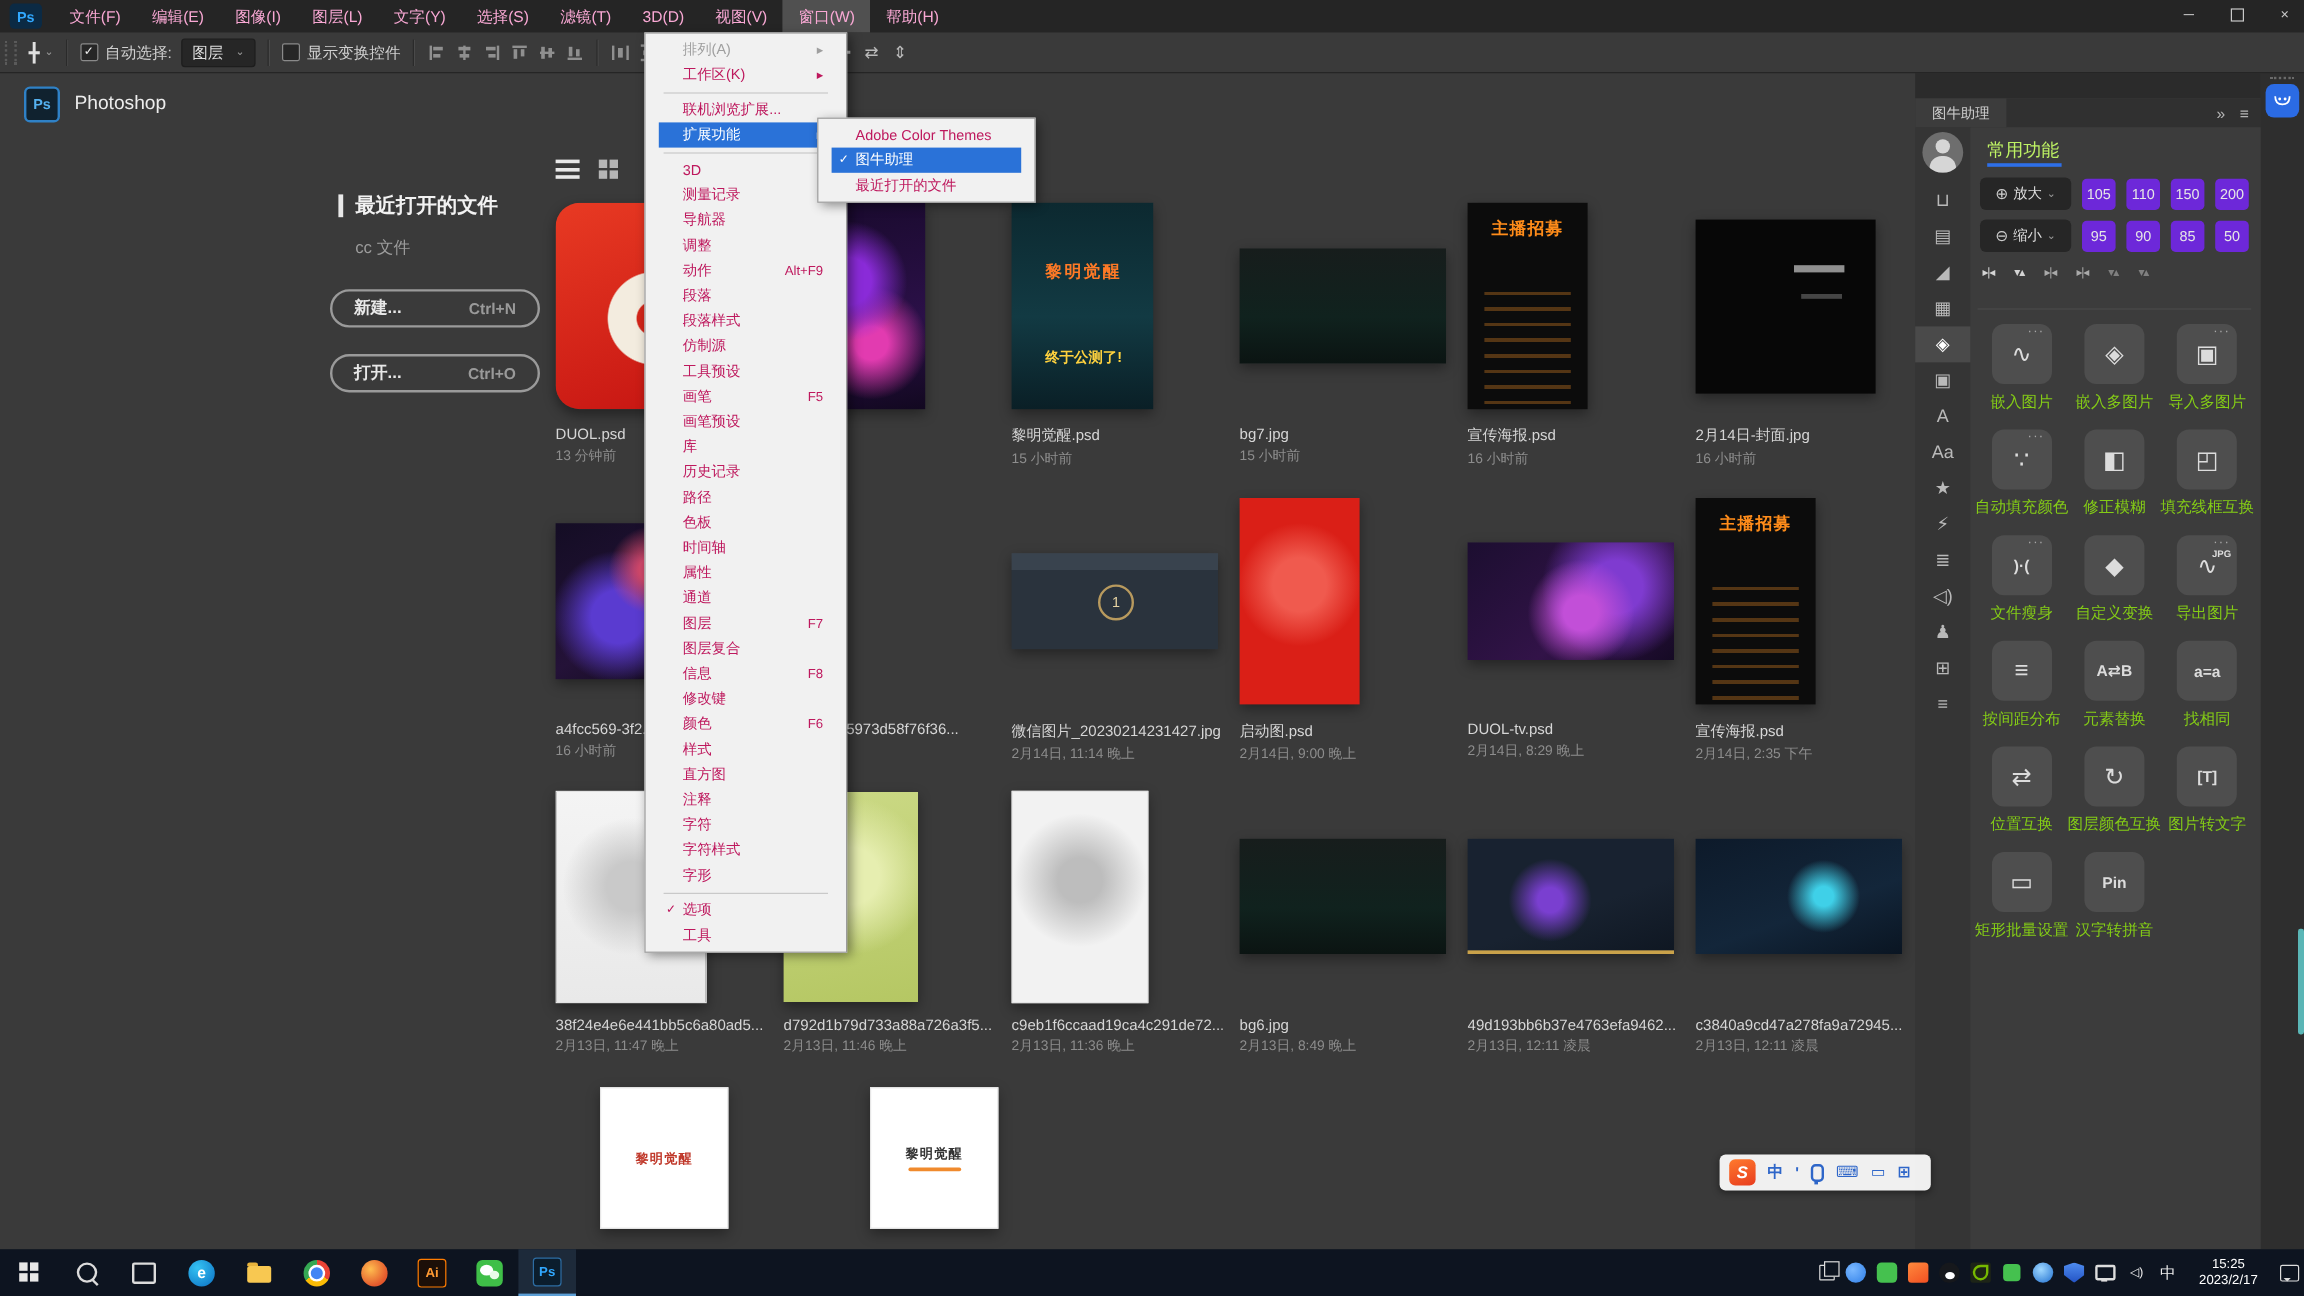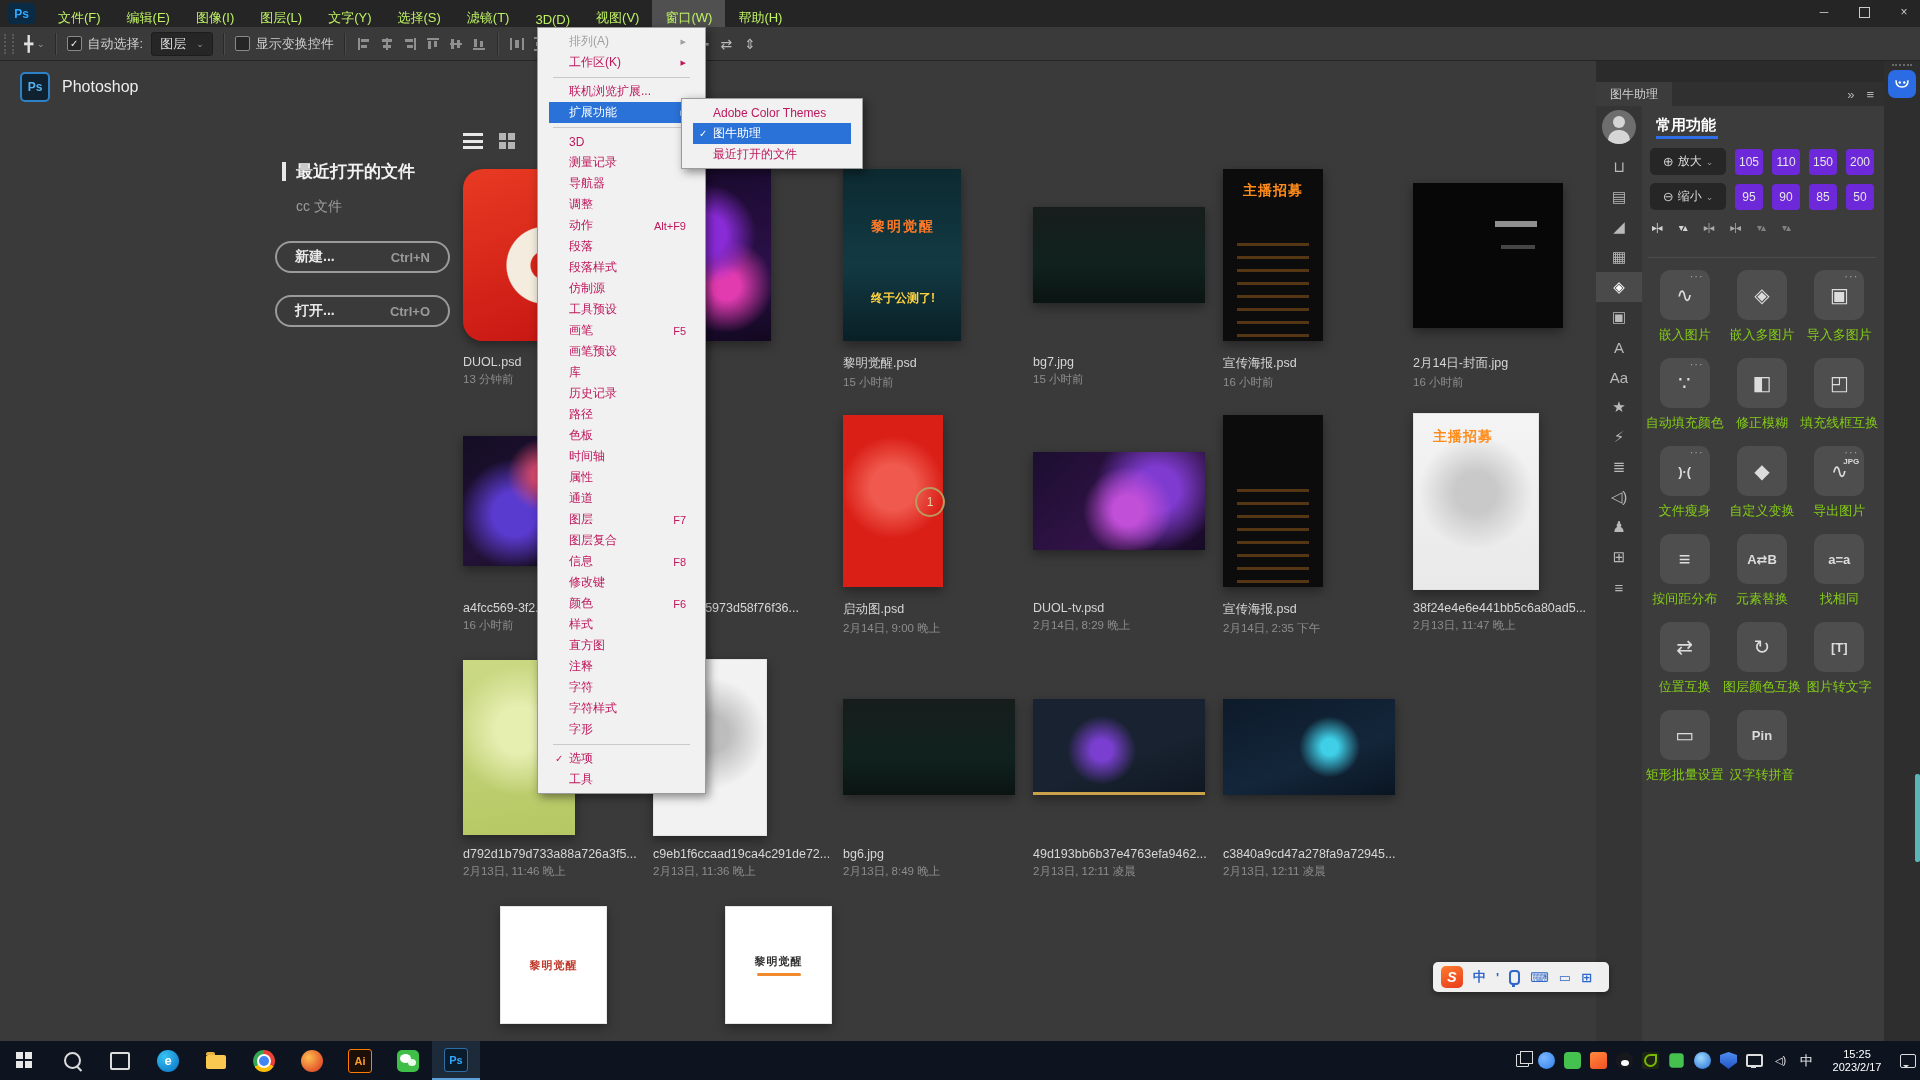--- a/index.html
+++ b/index.html
@@ -4,21 +4,21 @@
 <style>
   html,body{margin:0;padding:0;background:#222;}
   #screen{position:relative;width:1920px;height:1080px;overflow:hidden;
     font-family:"Liberation Sans","DejaVu Sans",sans-serif;background:#3a3a3a;}
   
   #menubar{position:absolute;top:0;left:0;right:0;height:27px;background:#252525;
     display:flex;align-items:center;z-index:40;}
   .ps-logo{width:27px;height:21px;margin-left:8px;background:#0b2a44;border-radius:4px;
     color:#31a8ff;font-size:12px;font-weight:bold;display:flex;align-items:center;justify-content:center;}
   .mb-items{display:flex;margin-left:10px;height:27px;}
-  .mb-item{padding:0 13px;height:27px;display:flex;align-items:flex-end;font-size:13px;color:#bef264;white-space:nowrap;}
+  .mb-item{padding:0 13px;height:27px;display:flex;align-items:center;font-size:13px;color:#f9a8d4;white-space:nowrap;}
   .mb-item.active{background:#505050;}
   #win-controls{position:absolute;right:8px;top:0;height:24px;display:flex;align-items:center;gap:24px;color:#c9c9c9;}
   #win-controls .wc{font-size:12px;display:flex;align-items:center;justify-content:center;width:16px;height:16px;}
   .wc-box{width:9px;height:9px;border:1px solid #c9c9c9;display:inline-block;}
   
   #optionsbar{position:absolute;top:27px;left:0;right:0;height:33px;background:#3a3a3a;
     border-bottom:1px solid #252525;display:flex;align-items:center;z-index:30;color:#cfcfcf;font-size:13px;}
   .ob-sep{width:1px;height:22px;background:#2a2a2a;border-right:1px solid #4a4a4a;margin:0 10px;}
   .ob-grip{width:6px;height:20px;margin-left:4px;border-left:2px dotted #5a5a5a;border-right:2px dotted #5a5a5a;}
   .ob-movetool{display:flex;align-items:center;gap:4px;margin-left:10px;}
@@ -119,21 +119,21 @@
   .panel-tabs{height:24px;background:#303030;display:flex;align-items:center;position:relative;}
   .panel-tab{padding:0 14px;height:24px;background:#3c3c3c;color:#cfcfcf;font-size:12px;display:flex;align-items:center;}
   .panel-tab-icons{position:absolute;right:10px;display:flex;gap:12px;color:#b5b5b5;font-size:13px;align-items:center;}
   #strip{position:absolute;left:0;top:46px;width:46px;bottom:0;background:#353535;}
   .avatar{width:34px;height:34px;border-radius:50%;background:#6e6e6e;margin:4px auto 8px;position:relative;overflow:hidden;}
   .avatar::before{content:"";position:absolute;width:12px;height:12px;border-radius:50%;background:#d6d6d6;left:11px;top:6px;}
   .avatar::after{content:"";position:absolute;width:22px;height:14px;border-radius:10px 10px 0 0;background:#d6d6d6;left:6px;top:20px;}
   #strip-icons{display:flex;flex-direction:column;}
   .strip-ic{height:30px;display:flex;align-items:center;justify-content:center;color:#b9b9b9;font-size:15px;cursor:pointer;}
   .strip-ic.active{background:#4a4a4a;color:#fff;}
-  #panel-title{position:absolute;left:60px;top:56px;font-size:15px;font-weight:bold;color:#ffffff;}
+  #panel-title{position:absolute;left:60px;top:56px;font-size:15px;font-weight:normal;color:#bef264;}
   #panel-underline{position:absolute;left:60px;top:76px;width:62px;height:3px;background:#2e6fe8;}
   .zoom-row{position:absolute;left:54px;display:flex;align-items:center;gap:9px;}
   #zoom-in-row{top:88px;} #zoom-out-row{top:123px;}
   .zoom-pill{width:76px;height:27px;background:#262626;border-radius:5px;display:flex;align-items:center;
     justify-content:center;gap:4px;color:#ddd;font-size:12px;cursor:pointer;}
   .zoom-pill .zg{font-size:13px;color:#ccc;}
   .chips{display:flex;gap:9px;}
   .chip{width:28px;height:26px;background:#6d28d9;border-radius:4px;color:#e6e6e6;font-size:12px;
     display:flex;align-items:center;justify-content:center;cursor:pointer;}
   #align-row{position:absolute;left:56px;top:162px;display:flex;gap:17px;}
@@ -476,20 +476,27 @@
         </div>
 
         <div class="file-card t-longshot">
           <div class="fc-thumb">
             <div class="th"></div>
           </div>
           <div class="fc-name">f1b803045973d58f76f36...</div>
           <div class="fc-time">16 小时前</div>
         </div>
 
+        <div class="file-card t-wxbanner">
+          <div class="fc-thumb">
+            <div class="th"></div>
+          </div>
+          <div class="fc-name">微信图片_20230214231427.jpg</div>
+          <div class="fc-time">2月14日, 11:14 晚上</div>
+        </div>
 
         <div class="file-card t-qidong">
           <div class="fc-thumb">
             <div class="th"></div>
           </div>
           <div class="fc-name">启动图.psd</div>
           <div class="fc-time">2月14日, 9:00 晚上</div>
         </div>
 
         <div class="file-card t-duoltv">

